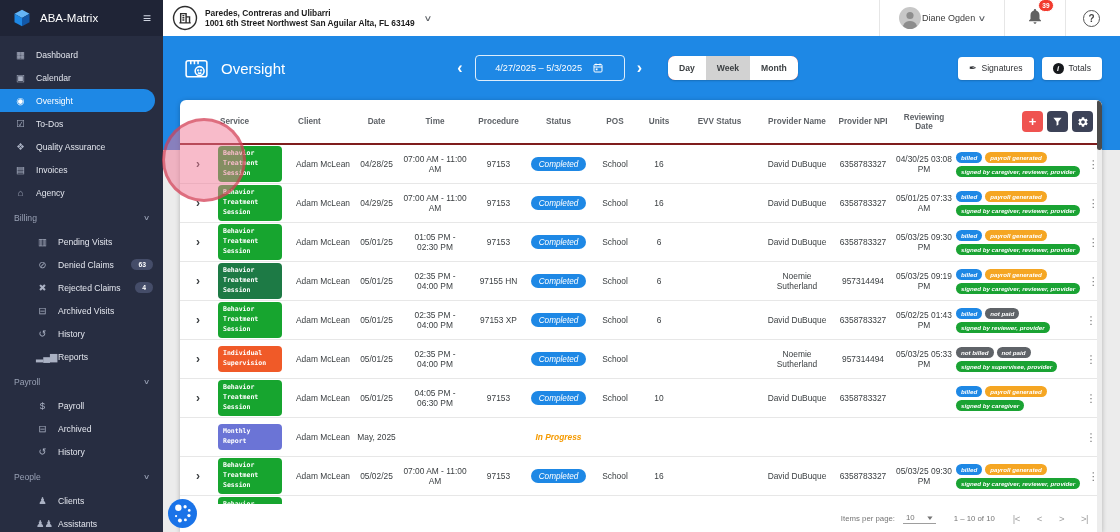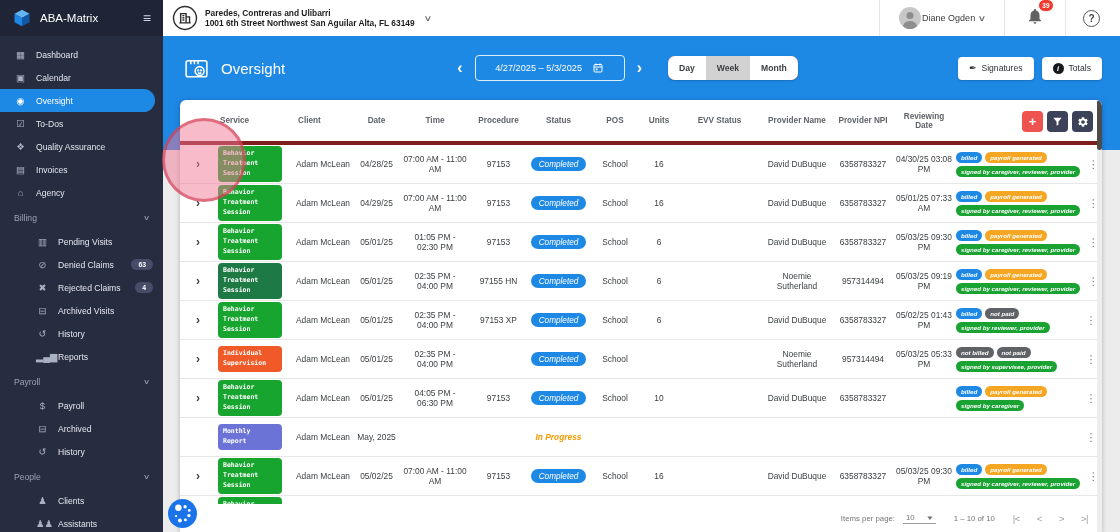--- a/index.html
+++ b/index.html
@@ -47,21 +47,21 @@
   .seg-btn{padding:7px 11px;font-size:8.6px;font-weight:bold;color:#3c4043;cursor:pointer;background:#fff;border:none;font-family:inherit;}
   .seg-btn.active{background:#d2d2d2;}
   .right-group{display:flex;gap:8px;}
   .white-btn{display:flex;align-items:center;gap:5px;background:#fff;border:none;border-radius:4px;padding:6px 11px;font-size:8.6px;font-weight:500;color:#2d2f33;cursor:pointer;box-shadow:0 1px 2px rgba(0,0,0,.2);font-family:inherit;}
   .pen-icon{font-size:9px;}
   .info-circle{width:11px;height:11px;background:#17191d;color:#fff;border-radius:50%;display:flex;align-items:center;justify-content:center;font-size:7.5px;font-weight:bold;font-style:italic;}
 
   
   :root{--cols:36px 78px 58px 49px 68px 59px 61px 52px 36px 85px 70px 62px 60px 1fr 22px;}
   .card{position:absolute;top:64px;left:17px;right:18px;bottom:0;background:#fff;border-radius:6px 6px 0 0;box-shadow:0 1px 5px rgba(0,0,0,.25);display:flex;flex-direction:column;overflow:hidden;}
-  .thead{display:grid;grid-template-columns:var(--cols);align-items:center;height:45px;min-height:45px;border-bottom:4px solid #7f1d1d;font-size:8.2px;color:#5f6368;font-weight:bold;text-align:center;position:relative;}
+  .thead{display:grid;grid-template-columns:var(--cols);align-items:center;height:45px;min-height:45px;border-bottom:2px solid #7f1d1d;font-size:8.2px;color:#5f6368;font-weight:bold;text-align:center;position:relative;}
   .th{padding:0 4px;}
   .h-service,.h-client{text-align:left;}
   .table-actions{position:absolute;top:11px;right:9px;display:flex;gap:4px;}
   .act-btn{width:21px;height:21px;border-radius:4px;display:flex;align-items:center;justify-content:center;border:none;cursor:pointer;}
   .act-add{background:#ef5350;color:#fff;font-size:13px;font-weight:bold;line-height:1;}
   .act-dark{background:#3c4257;}
   .tbody{flex:1;overflow:hidden;}
   .trow{display:grid;grid-template-columns:var(--cols);align-items:center;height:39px;border-bottom:1px solid #e7e7e7;font-size:8.4px;color:#3c4043;text-align:center;background:#fff;}
   .td{padding:0 2px;}
   .c-service,.c-client{text-align:left;}

